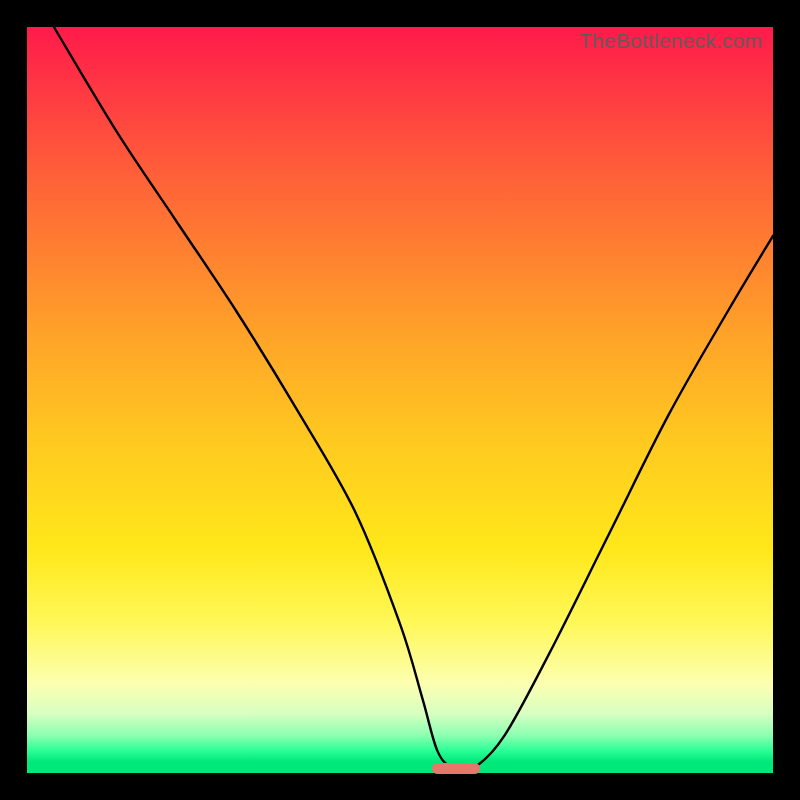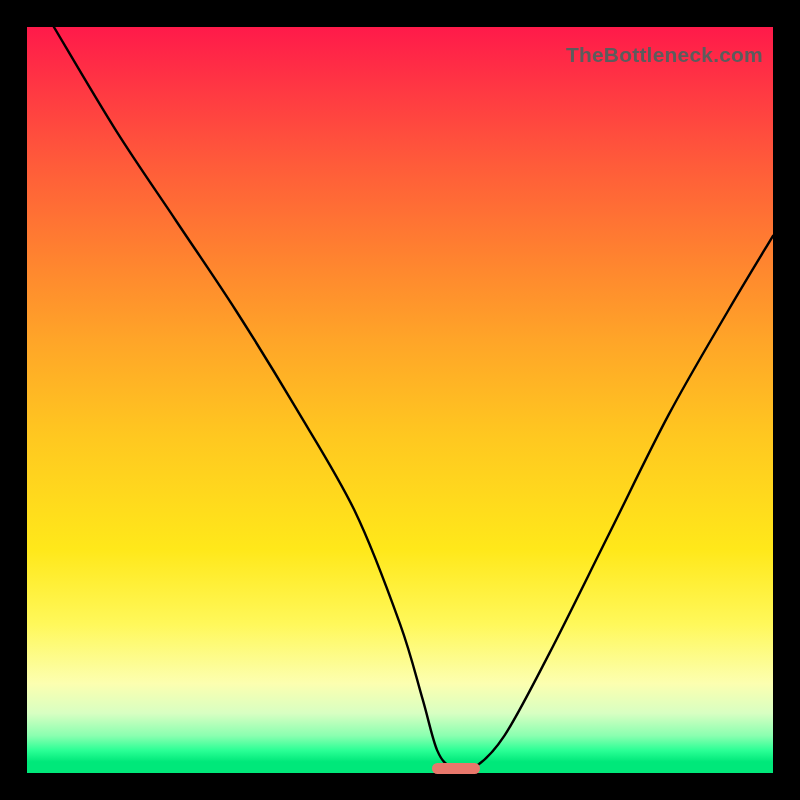--- a/index.html
+++ b/index.html
@@ -29,25 +29,25 @@
       #fcffb0 88%,
       #d8ffc2 92%,
       #8affb0 95%,
       #2aff95 97%,
       #00e87a 98.5%,
       #00e87a 100%
     );
   }
   .watermark {
     position: absolute;
-    top: 16px;
+    top: 2px;
     right: 10px;
     font-family: Arial, Helvetica, sans-serif;
     font-size: 21px;
-    font-weight: 700;
+    font-weight: 400;
     color: #5c5c5c;
     letter-spacing: 0.2px;
   }
   svg.curve {
     position: absolute;
     left: 0;
     top: 0;
   }
   .pill {
     position: absolute;

